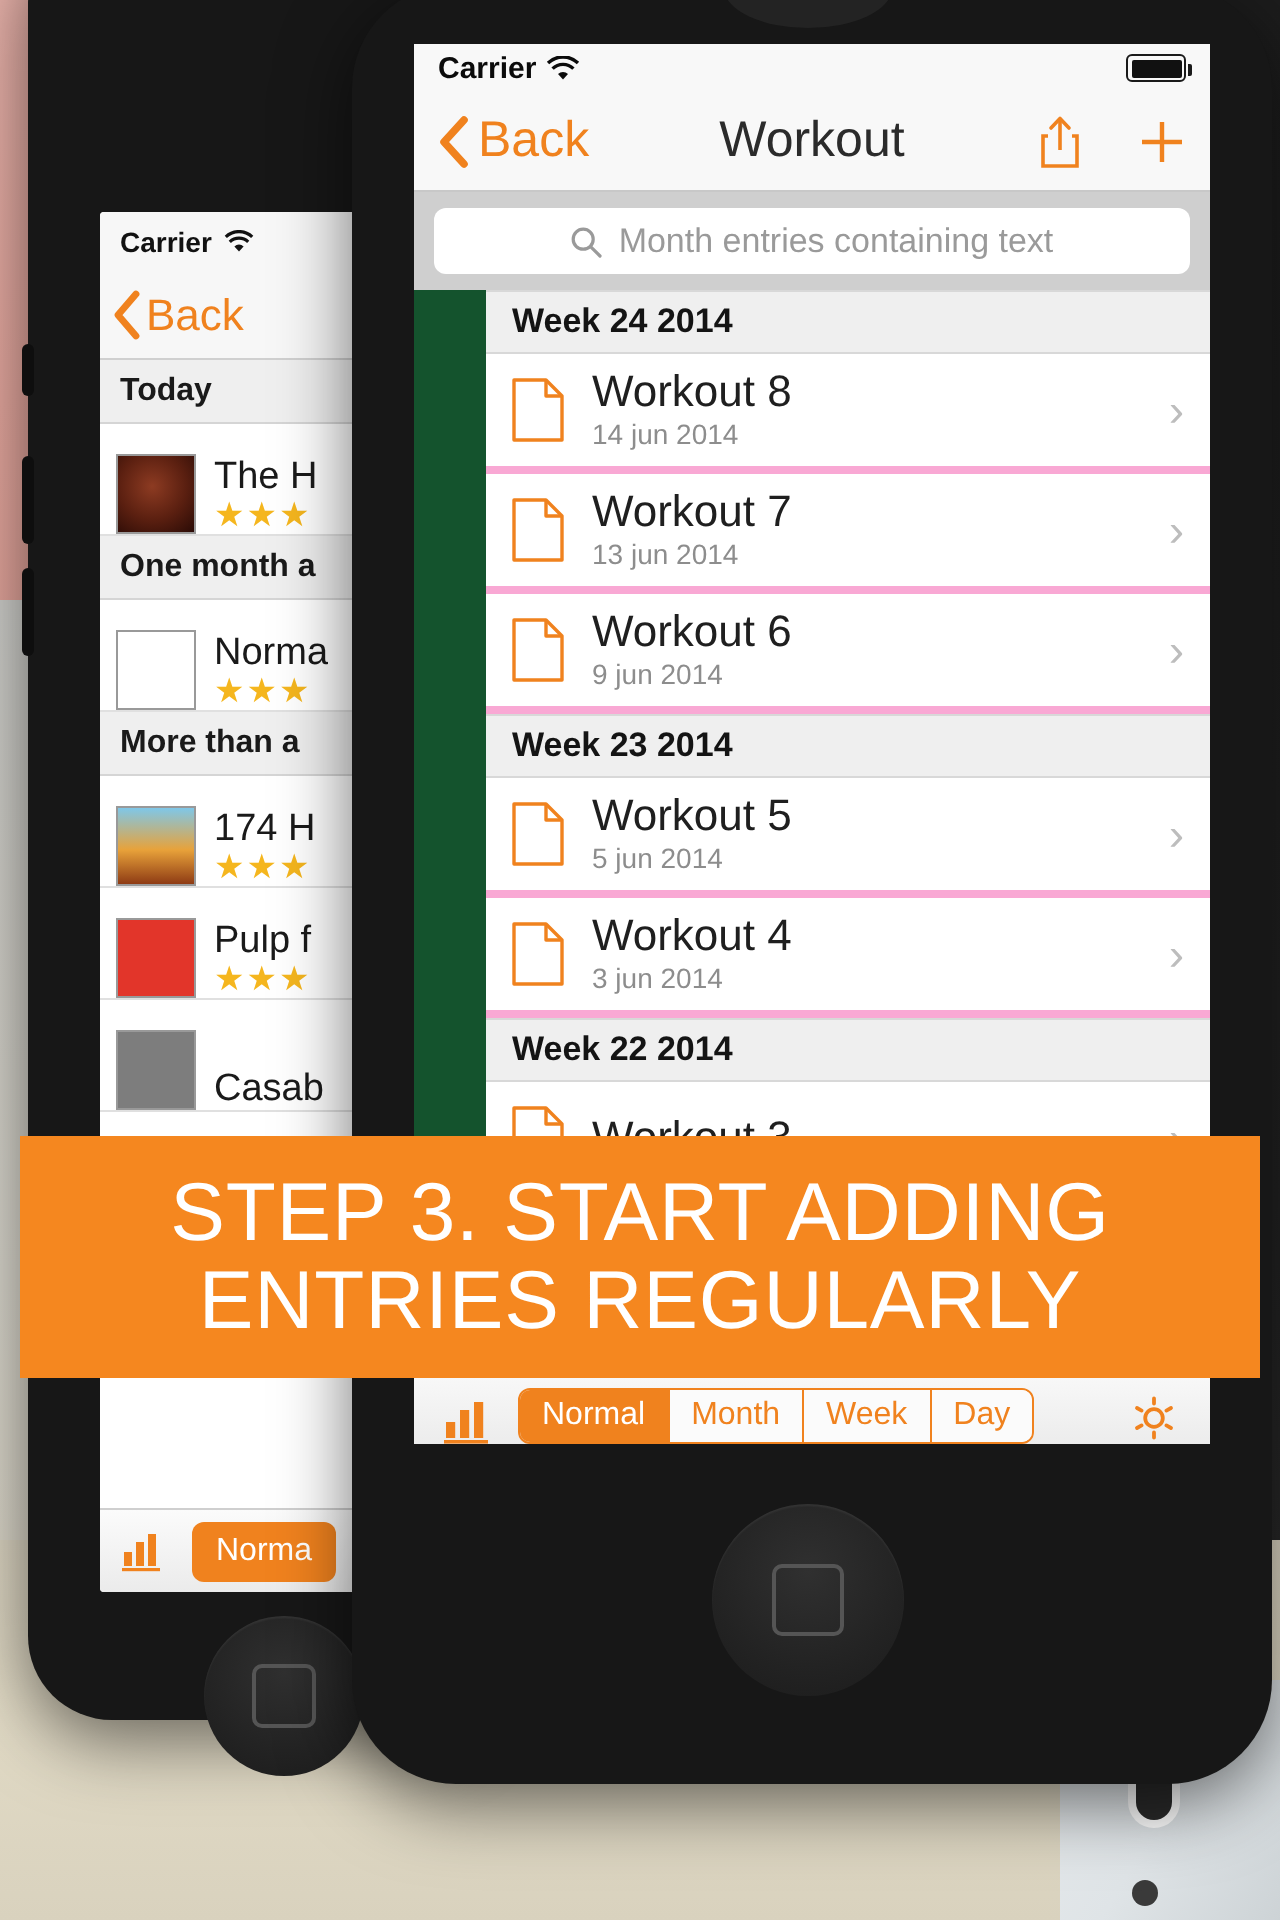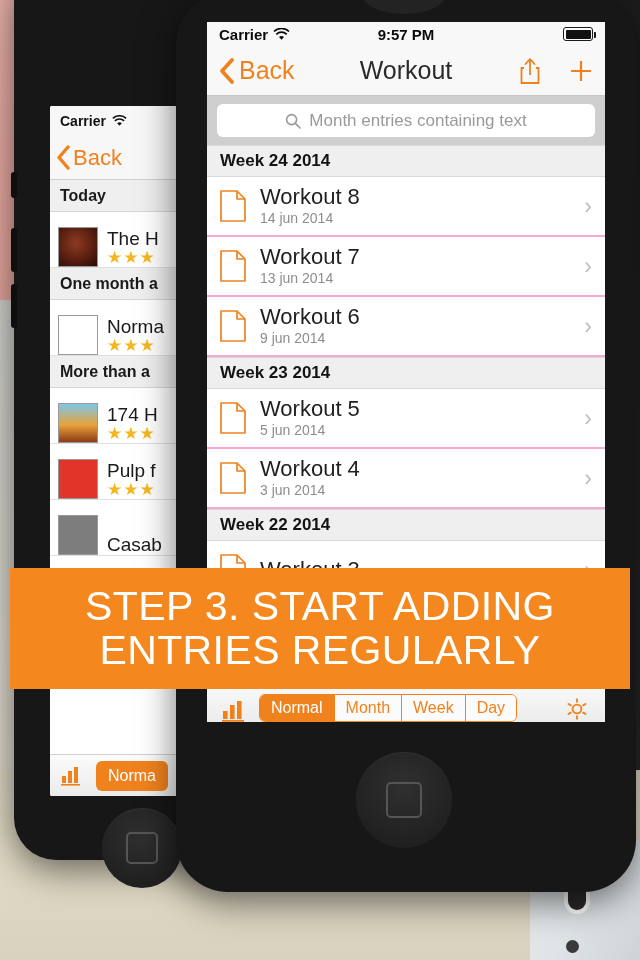--- a/index.html
+++ b/index.html
@@ -155,29 +155,29 @@
 
   
   .searchwrap { background:#cfcfcf; padding:8px 10px; }
   .searchbar {
     height:33px; background:#fff; border-radius:6px;
     display:flex; align-items:center; justify-content:center; gap:8px;
     font-size:17px; color:#9a9a9a;
   }
 
   
-  .list { background:#be185d; }
+  .list { background:#14532d;padding-left:36px; }
   .sect-head {
     height:32px; background:#efefef; border-top:1px solid #d8d8d8;
     border-bottom:1px solid #d8d8d8;
     display:flex; align-items:center; padding:0 13px;
     font-size:17px; font-weight:bold; color:#141414;
   }
   .entry {
-    height:60px; border-bottom:2px solid #f9a8d4;
+    height:60px; border-bottom:4px solid #f9a8d4;
     display:flex; align-items:center; padding:0 13px; gap:14px; background:#fff;
   }
   .entry .texts { flex:1; min-width:0; }
   .entry .etitle { font-size:22px; color:#1f1f1f; line-height:1.15; }
   .entry .edate { font-size:14px; color:#8d8d8d; line-height:1.25; margin-top:1px; }
   .chev { color:#bdbdbd; font-size:23px; font-weight:300; }
 
   
   .btoolbar {
     position:absolute; left:0; bottom:0; width:100%; height:46px;
@@ -314,21 +314,20 @@
 
     <div class="status" style="position:relative;">
       <span class="carrier">
         <span>Carrier</span>
         <svg width="17" height="13" viewBox="0 0 17 13">
           <path d="M8.5 11.8 L6 9 a3.8 3.8 0 0 1 5 0 Z" fill="#0b0b0b"></path>
           <path d="M3.3 6.3 a7.4 7.4 0 0 1 10.4 0" stroke="#0b0b0b" stroke-width="1.7" fill="none"></path>
           <path d="M1 3.5 a10.8 10.8 0 0 1 15 0" stroke="#0b0b0b" stroke-width="1.7" fill="none"></path>
         </svg>
       </span>
-      <span class="clock">9:57 PM</span>
       <span class="batt">
           <i></i>
         </span>
     </div>
 
     <div class="navbar">
       <div class="nav-back">
         <svg width="18" height="28" viewBox="0 0 18 28">
           <path d="M14 3 L4 14 L14 25" stroke="#f0821e" stroke-width="3.8" fill="none" stroke-linecap="round" stroke-linejoin="round"></path>
         </svg>

